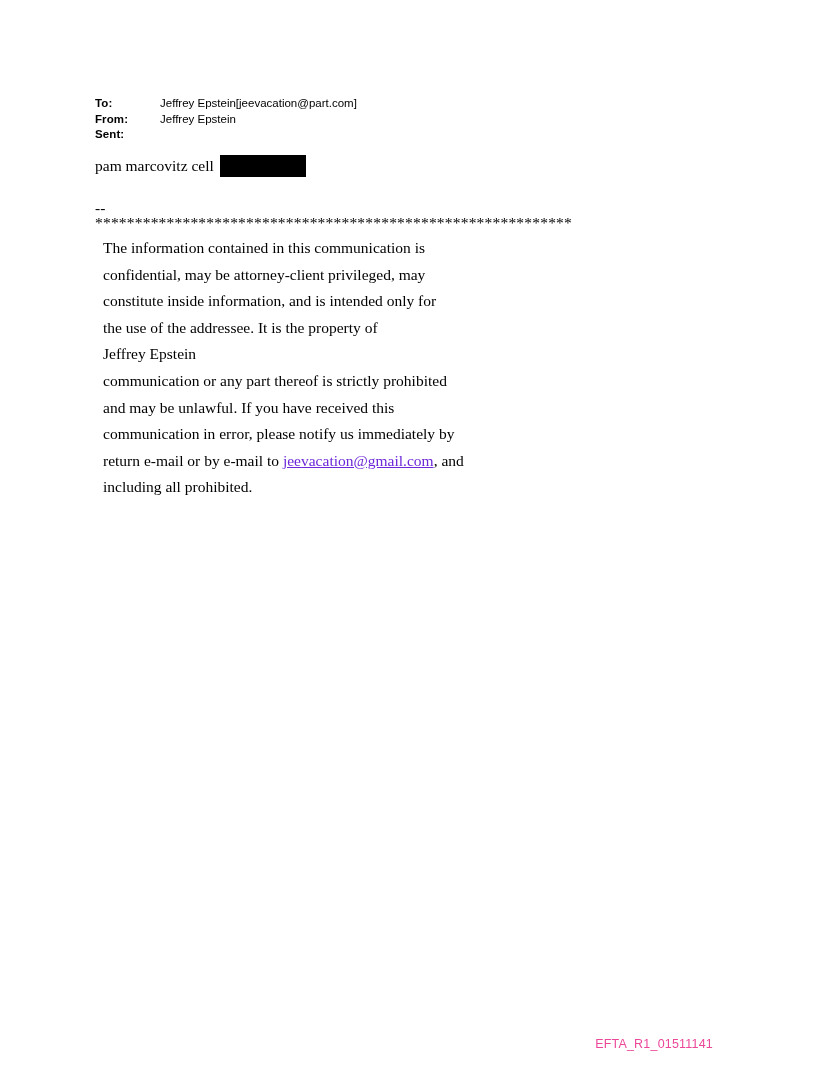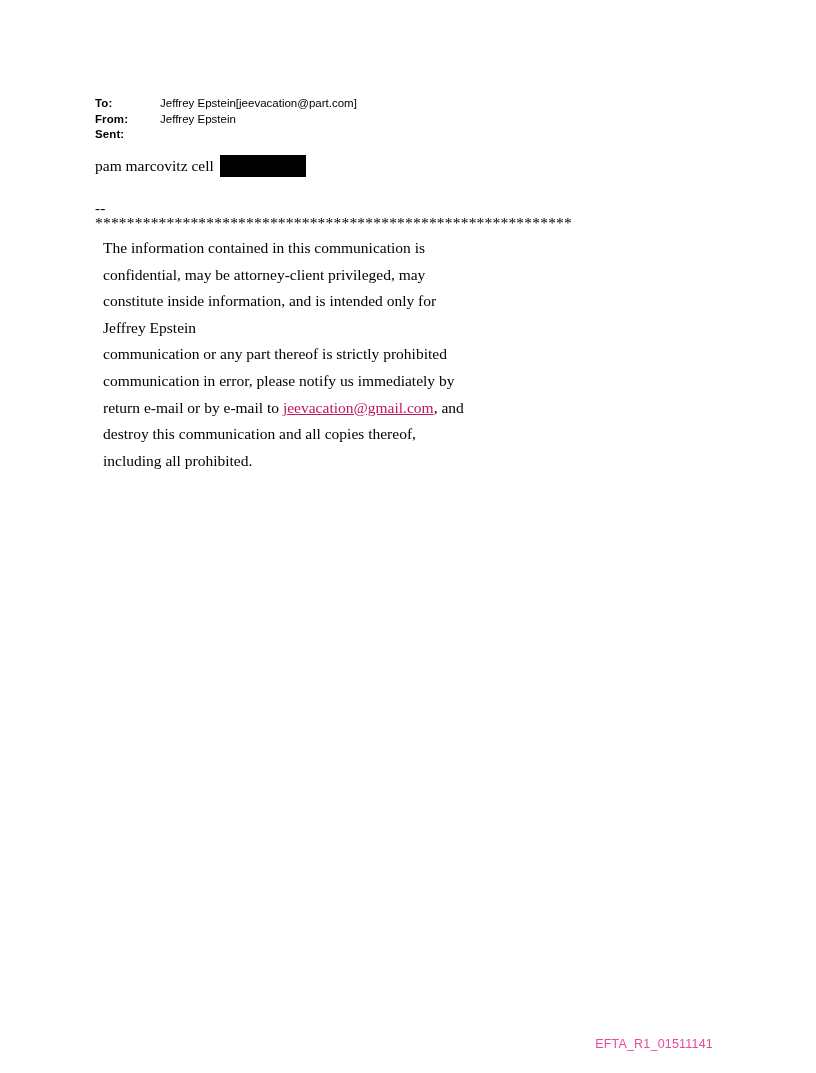--- a/index.html
+++ b/index.html
@@ -93,21 +93,21 @@
     overflow: hidden;
     width: 640px;
   }
 
   .disclaimer p {
     margin: 8px;
     line-height: 18.6px;
     white-space: pre-wrap;
   }
   .email-link {
-    color: #be185d;
+    color: #6d28d9;
     text-decoration: underline;
   }
 
   
   .bates {
     position: absolute;
     right: 22px;
     bottom: 22px;
     font-family: "Liberation Sans", sans-serif;
     font-size: 12.5px;
@@ -141,25 +141,26 @@
       <span class="redaction"></span>
     </div>
 
     <div class="sig-dashes">--</div>
     <div class="sig-stars">************************************************************</div>
 
     <div class="disclaimer">
       <p>The information contained in this communication is</p>
       <p>confidential, may be attorney-client privileged, may</p>
       <p>constitute inside information, and is intended only for</p>
+      <p>the use of the addressee. It is the property of</p>
       <p>Jeffrey Epstein</p>
       <p>communication or any part thereof is strictly prohibited</p>
+      <p>and may be unlawful. If you have received this</p>
       <p>communication in error, please notify us immediately by</p>
       <p><span>return e-mail or by e-mail to </span><a class="email-link" href="#">jeevacation@gmail.com</a><span>, and</span></p>
-      <p>destroy this communication and all copies thereof,</p>
       <p>including all prohibited.</p>
     </div>
 
   </div>
 
   <div class="bates">EFTA_R1_01511141</div>
 
 </div>
 
 </body></html>

